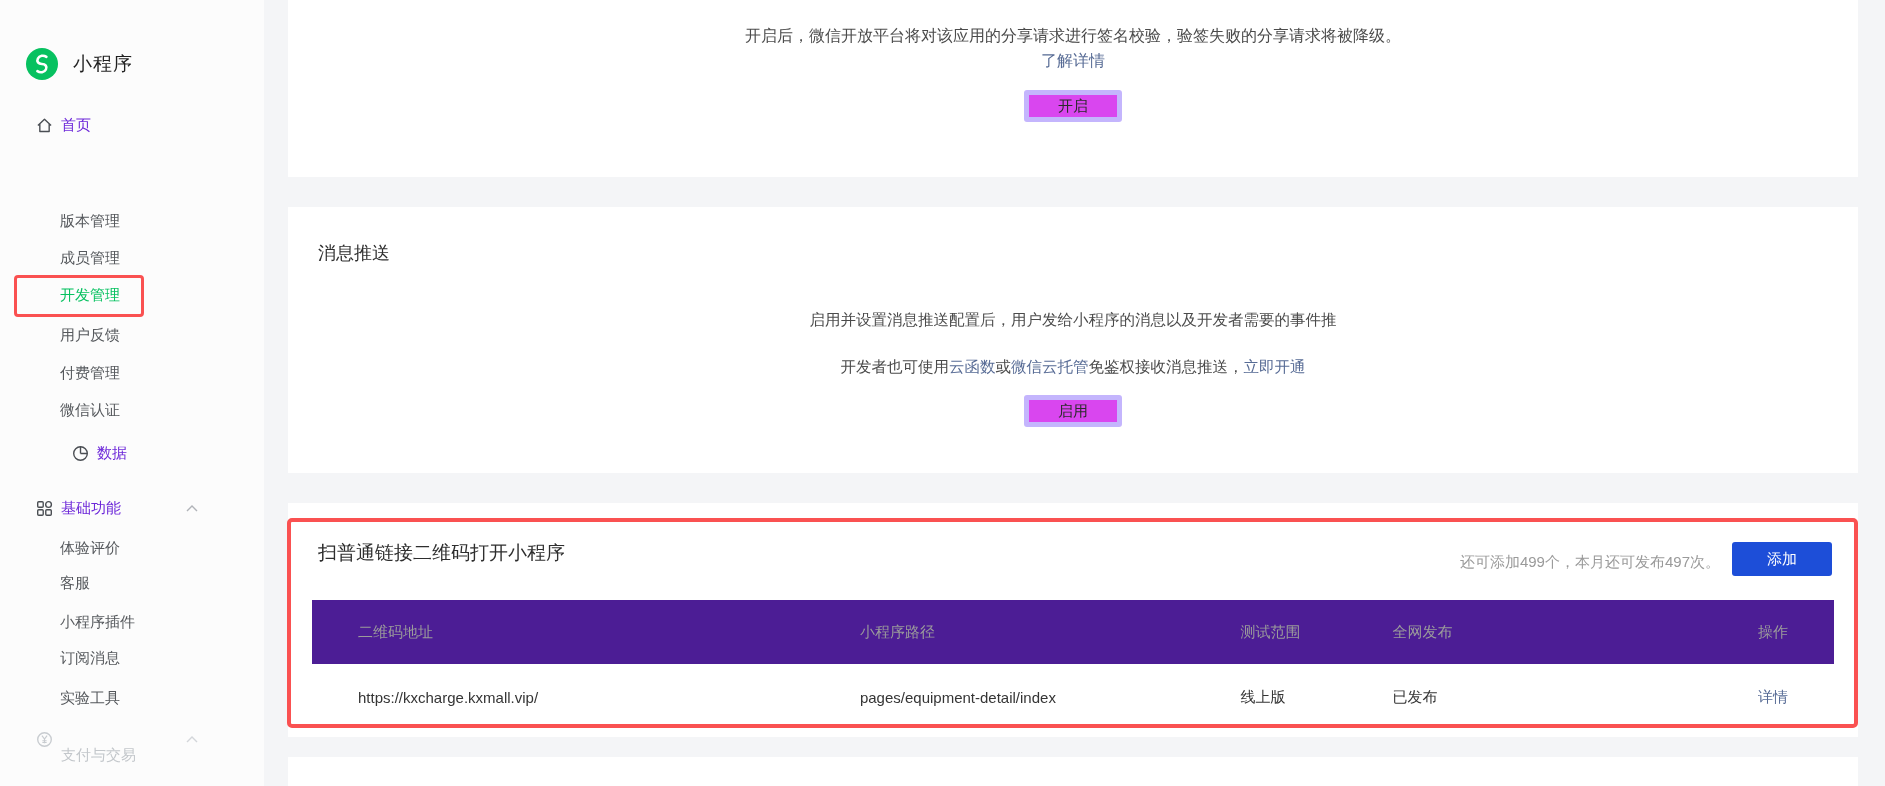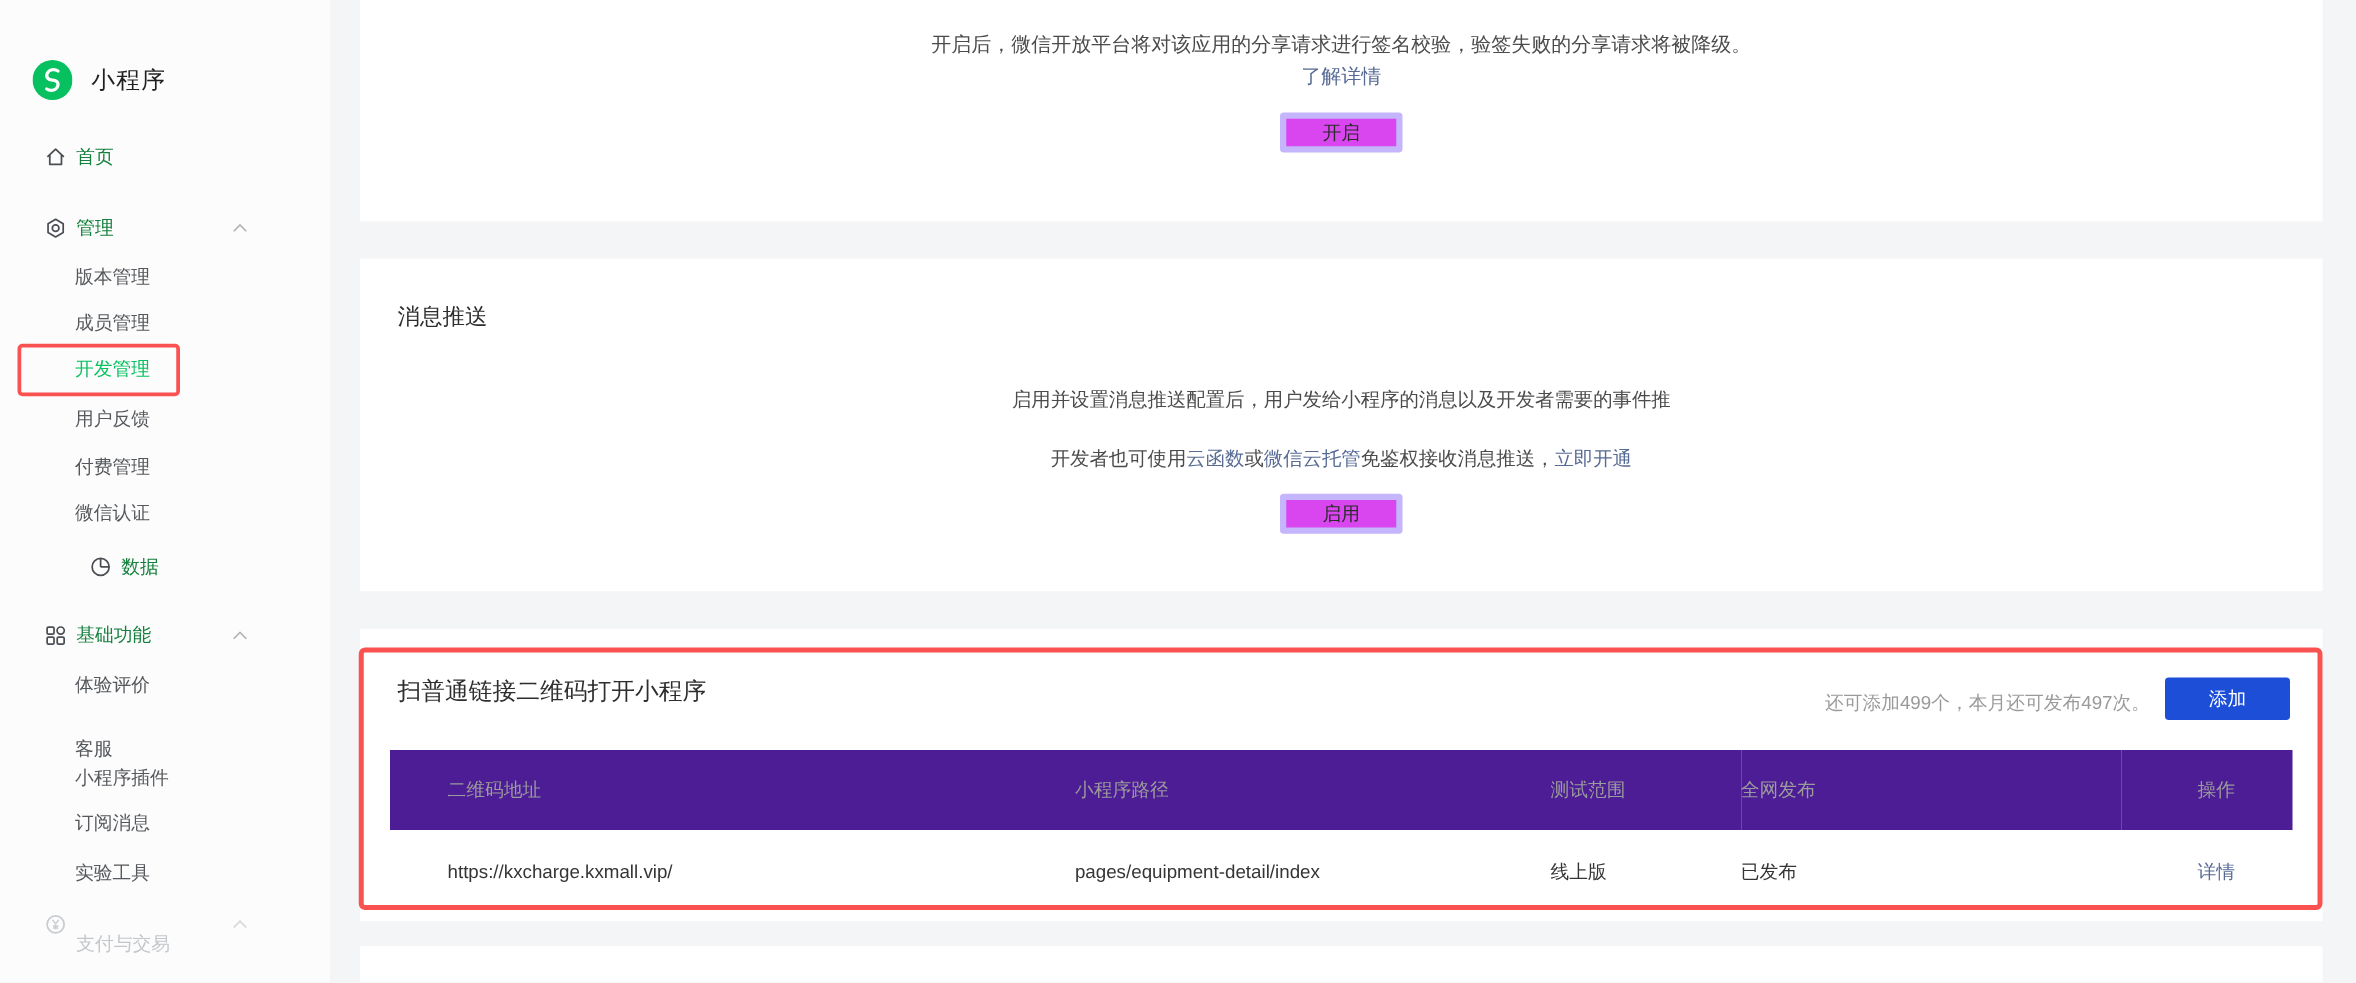--- a/index.html
+++ b/index.html
@@ -14,21 +14,21 @@
     background:#fcfcfc;
   }
   .brand { position:absolute; left:26px; top:48px; display:flex; align-items:center; }
   .brand-logo { width:32px; height:32px; display:block; }
   .brand-title { font-size:19px; color:#1f1f1f; margin-left:15px; letter-spacing:1px; }
   .nav-row {
     position:absolute; left:0; width:264px; height:24px;
     display:flex; align-items:center; cursor:pointer;
   }
   .nav-icon { width:17px; height:17px; margin-left:36px; display:inline-flex; }
-  .nav-label { font-size:15px; color:#15803d; margin-left:8px; }
+  .nav-label { font-size:15px; color:#6d28d9; margin-left:8px; }
   .nav-sub { position:absolute; left:60px; height:22px; display:flex; align-items:center; cursor:pointer; }
   .nav-sub .nav-label { margin-left:0; color:#55585c; }
   .nav-sub.active .nav-label { color:#07c160; }
   .nav-row.disabled .nav-label { color:#c3c7cb;margin-top:32px; }
   .nav-row.disabled .nav-icon svg * { stroke:#c8ccd0; }
   .chevron { position:absolute; right:66px; display:inline-flex; }
   
   .card { position:absolute; left:288px; width:1570px; background:#fff; }
   .card-1 { top:0; height:177px; }
   .card-2 { top:207px; height:266px; }
@@ -83,34 +83,20 @@
 
   <div class="nav-row" style="top:113px;">
     <span class="nav-icon">
       <svg width="17" height="17" viewBox="0 0 16 16">
           <path d="M1.8 8 L8 2.2 L14.2 8 M3.6 6.6 V13.6 H12.4 V6.6" stroke="#4a4e53" stroke-width="1.3" fill="none" stroke-linejoin="round"></path>
         </svg>
     </span>
     <span class="nav-label">首页</span>
   </div>
 
-  <div class="nav-row" style="top:170px;">
-    <span class="nav-icon">
-      <svg width="17" height="17" viewBox="0 0 16 16">
-          <path d="M8 1.4 L13.7 4.7 V11.3 L8 14.6 L2.3 11.3 V4.7 Z" stroke="#4a4e53" stroke-width="1.3" fill="none" stroke-linejoin="round"></path>
-          <circle cx="8" cy="8" r="2.5" stroke="#4a4e53" stroke-width="1.3" fill="none"></circle>
-        </svg>
-    </span>
-    <span class="nav-label">管理</span>
-    <span class="chevron">
-      <svg width="12" height="7" viewBox="0 0 12 7">
-          <path d="M1 6 L6 1 L11 6" stroke="#b0b3b8" stroke-width="1.4" fill="none"></path>
-        </svg>
-    </span>
-  </div>
   <div class="nav-sub" style="top:210px;">
       <span class="nav-label">版本管理</span>
     </div>
   <div class="nav-sub" style="top:247px;">
       <span class="nav-label">成员管理</span>
     </div>
   <div class="nav-sub active" style="top:284px;">
       <span class="nav-label">开发管理</span>
     </div>
   <div class="nav-sub" style="top:324px;">
@@ -145,21 +131,21 @@
     <span class="nav-label">基础功能</span>
     <span class="chevron">
       <svg width="12" height="7" viewBox="0 0 12 7">
           <path d="M1 6 L6 1 L11 6" stroke="#b0b3b8" stroke-width="1.4" fill="none"></path>
         </svg>
     </span>
   </div>
   <div class="nav-sub" style="top:537px;">
       <span class="nav-label">体验评价</span>
     </div>
-  <div class="nav-sub" style="top:588px;">
+  <div class="nav-sub" style="top:572px;">
       <span class="nav-label">客服</span>
     </div>
   <div class="nav-sub" style="top:611px;">
       <span class="nav-label">小程序插件</span>
     </div>
   <div class="nav-sub" style="top:647px;">
       <span class="nav-label">订阅消息</span>
     </div>
   <div class="nav-sub" style="top:687px;">
       <span class="nav-label">实验工具</span>

